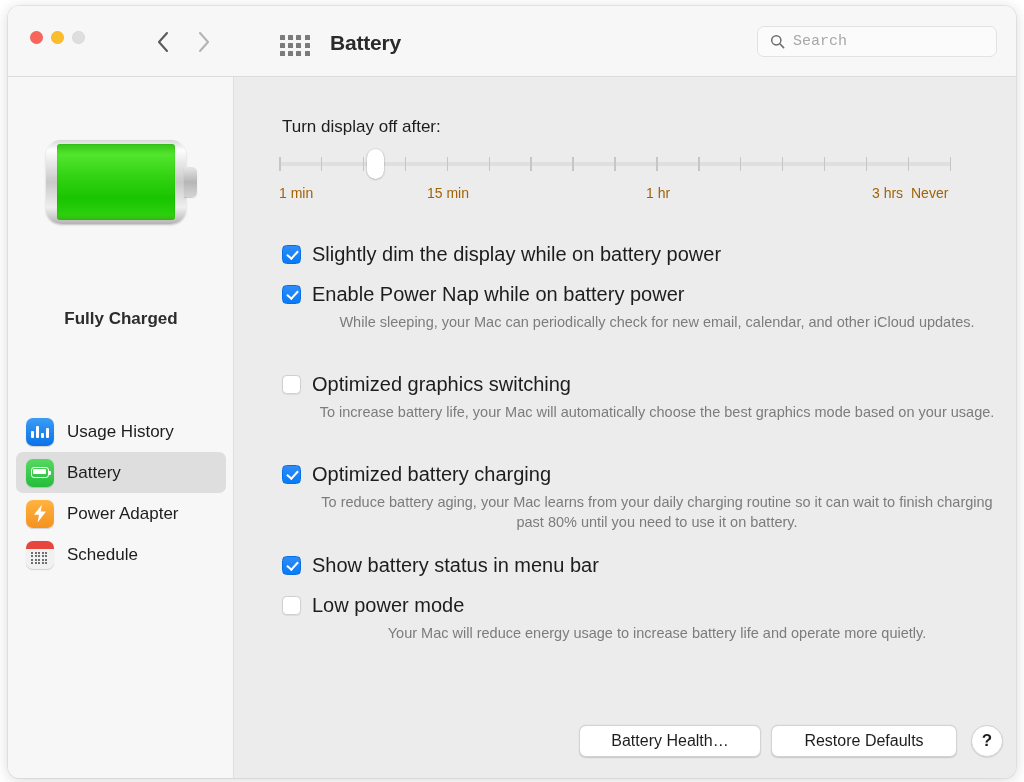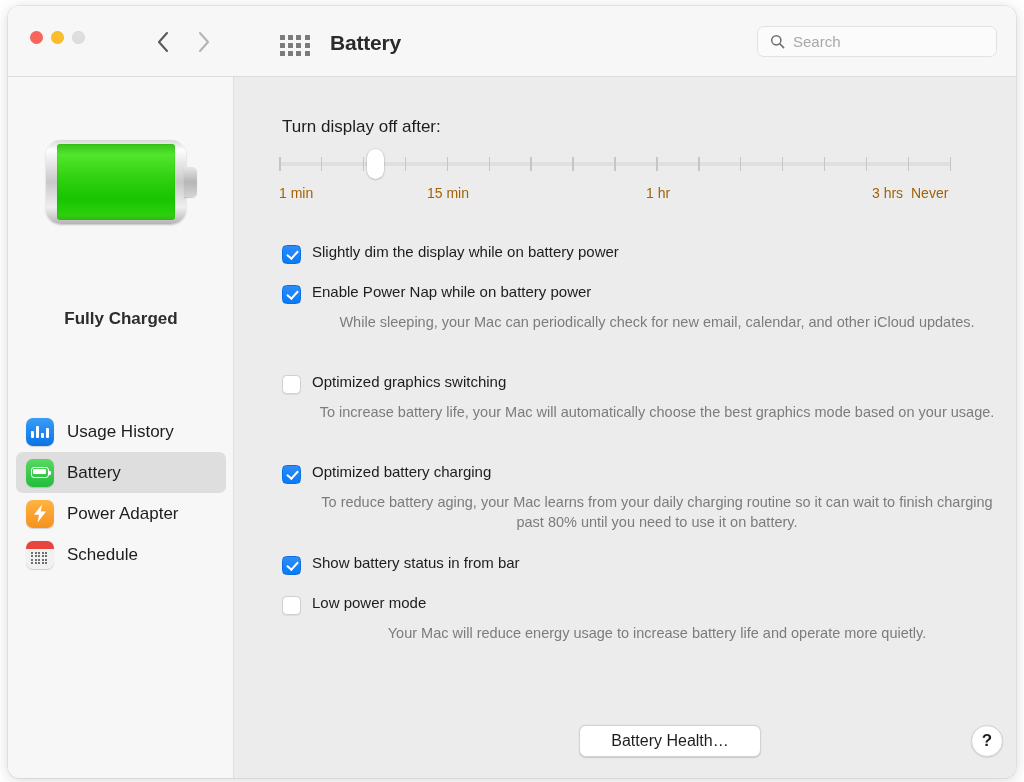--- a/index.html
+++ b/index.html
@@ -117,21 +117,21 @@
   .search-icon {
     margin-left: 12px;
     width: 15px; height: 15px;
     display:block;
   }
   .search-input {
     border: none;
     outline: none;
     background: transparent;
     margin-left: 8px;
-    font-family: Liberation Sans, sans-serif;
+    font-family: Liberation Mono, monospace;
     font-size: 15px;
     color: #333;
     width: 180px;
     padding: 0;
   }
   .search-input::placeholder { color: #a8a8a8; }
 
   
   .sidebar {
     position: absolute;
@@ -366,21 +366,21 @@
     content: "";
     position: absolute;
     left: 5.6px; top: 2.4px;
     width: 4.6px; height: 9.2px;
     border: solid #fff;
     border-width: 0 2.1px 2.1px 0;
     transform: rotate(42deg);
   }
   .opt-label {
     margin-left: 11px;
-    font-size: 15px;
+    font-size: 20px;
     color: #1d1d1d;
     white-space: nowrap;
   }
   .opt-desc {
     position: absolute;
     left: 77px;
     font-size: 14.5px;
     line-height: 20px;
     color: #7c7c7c;
     width: 690px;
@@ -598,28 +598,29 @@
       <div class="opt-desc" style="top:325px">To increase battery life, your Mac will automatically choose the best graphics mode based on your usage.</div>
 
       <div class="opt-row" style="top:386px">
         <span class="cb on"></span>
         <span class="opt-label">Optimized battery charging</span>
       </div>
       <div class="opt-desc" style="top:415px">To reduce battery aging, your Mac learns from your daily charging routine so it can wait to finish charging past 80% until you need to use it on battery.</div>
 
       <div class="opt-row" style="top:477px">
         <span class="cb on"></span>
-        <span class="opt-label">Show battery status in from bar</span>
+        <span class="opt-label">Show battery status in menu bar</span>
       </div>
 
       <div class="opt-row" style="top:517px">
         <span class="cb off"></span>
         <span class="opt-label">Low power mode</span>
       </div>
       <div class="opt-desc" style="top:546px">Your Mac will reduce energy usage to increase battery life and operate more quietly.</div>
 
     </div>
 
     <button class="btn btn-health">Battery Health…</button>
+    <button class="btn btn-restore">Restore Defaults</button>
     <button class="btn btn-help">?</button>
 
   </div>
 </div>
 
 </body></html>

